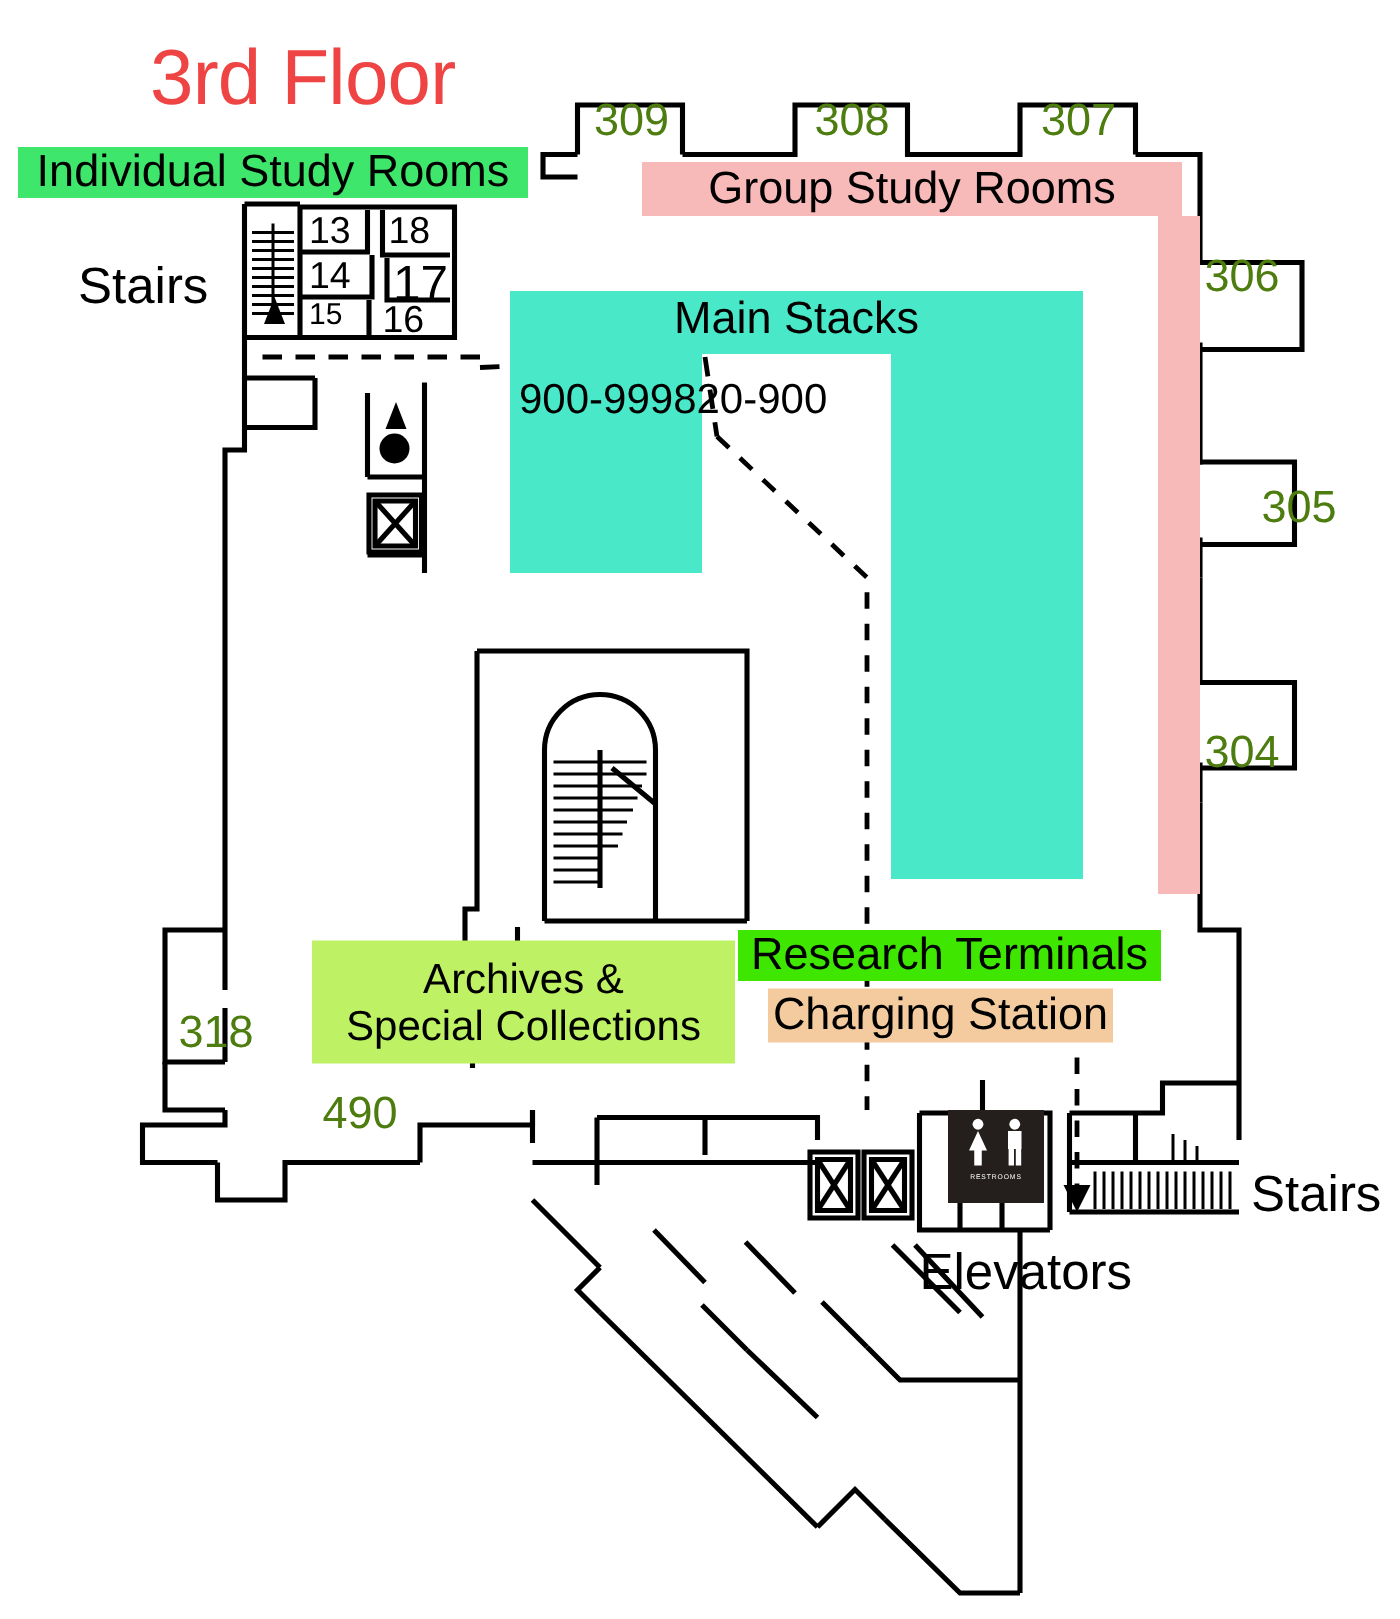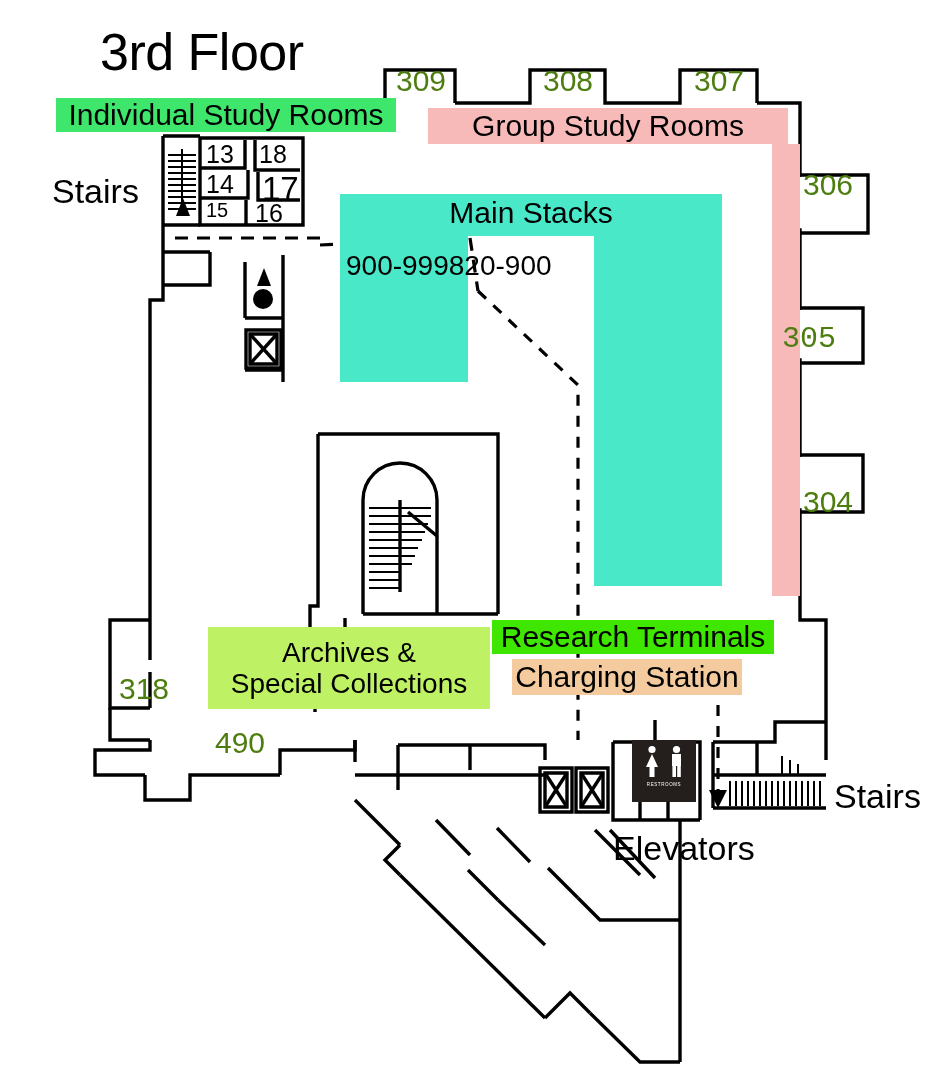--- a/index.html
+++ b/index.html
@@ -15,21 +15,21 @@
     display:flex;align-items:center;justify-content:center;
     color:#000;
     line-height:1.12;
     white-space:pre;
     font-weight:400;
   }
   .hl-title{font-size:30px;}
   .title-floor{
     position:absolute;
     font-size:52px;
-    color:#000000;
+    color:#ef4444;
     letter-spacing:-0.5px;
     white-space:nowrap;
   }
   .plain{
     position:absolute;color:#000;white-space:nowrap;
   }
   .roomnum{position:absolute;color:#4d7c0f;white-space:nowrap;font-size:30px;}
   .stacklist{
     position:absolute;
     display:flex;flex-direction:row;
@@ -224,21 +224,21 @@
     <g fill="#000">
       <path d="M183,198 L190,216 L176,216 Z"></path>
       <path d="M264,268 L271,286 L257,286 Z"></path>
       <circle cx="263" cy="299" r="10"></circle>
       <path d="M718,808 L727,790 L709,790 Z"></path>
     </g>
   </svg>
 
   <div class="title-floor" style="left:100px;top:22px;">3rd Floor</div>
 
-  <div class="hl hl-title" style="left:12px;top:98px;width:340px;height:34px;background:#3ee66b;margin-left:44px;">
+  <div class="hl hl-title" style="left:12px;top:98px;width:340px;height:34px;background:#3ee66b;">
     <span>Individual Study Rooms</span>
   </div>
 
   <div class="hl hl-title" style="left:428px;top:108px;width:360px;height:36px;background:#f8b9b9;">
     <span>Group Study Rooms</span>
   </div>
   <div style="position:absolute;left:772px;top:144px;width:28px;height:452px;background:#f8b9b9;"></div>
 
   <div style="position:absolute;left:340px;top:194px;width:382px;height:42px;background:#48e8c8;"></div>
   <div style="position:absolute;left:340px;top:236px;width:128px;height:146px;background:#48e8c8;"></div>
@@ -263,21 +263,21 @@
   </div>
 
   <div class="hl hl-title" style="left:512px;top:659px;width:230px;height:36px;background:#f3cb9e;">
     <span>Charging Station</span>
   </div>
 
   <div class="roomnum" style="left:396px;top:64px;">309</div>
   <div class="roomnum" style="left:543px;top:64px;">308</div>
   <div class="roomnum" style="left:694px;top:64px;">307</div>
   <div class="roomnum" style="left:803px;top:168px;">306</div>
-  <div class="roomnum" style="left:782px;top:322px;font-family:Liberation Mono, monospace;">305</div>
+  <div class="roomnum" style="left:841px;top:322px;">305</div>
   <div class="roomnum" style="left:803px;top:485px;">304</div>
 
   <div class="roomnum" style="left:119px;top:672px;">318</div>
   <div class="roomnum" style="left:215px;top:726px;">490</div>
 
   <div class="plain" style="left:206px;top:140px;font-size:25px;">13</div>
   <div class="plain" style="left:259px;top:140px;font-size:25px;">18</div>
   <div class="plain" style="left:206px;top:170px;font-size:25px;">14</div>
   <div class="plain" style="left:262px;top:170px;font-size:33px;">17</div>
   <div class="plain" style="left:206px;top:199px;font-size:20px;">15</div>

